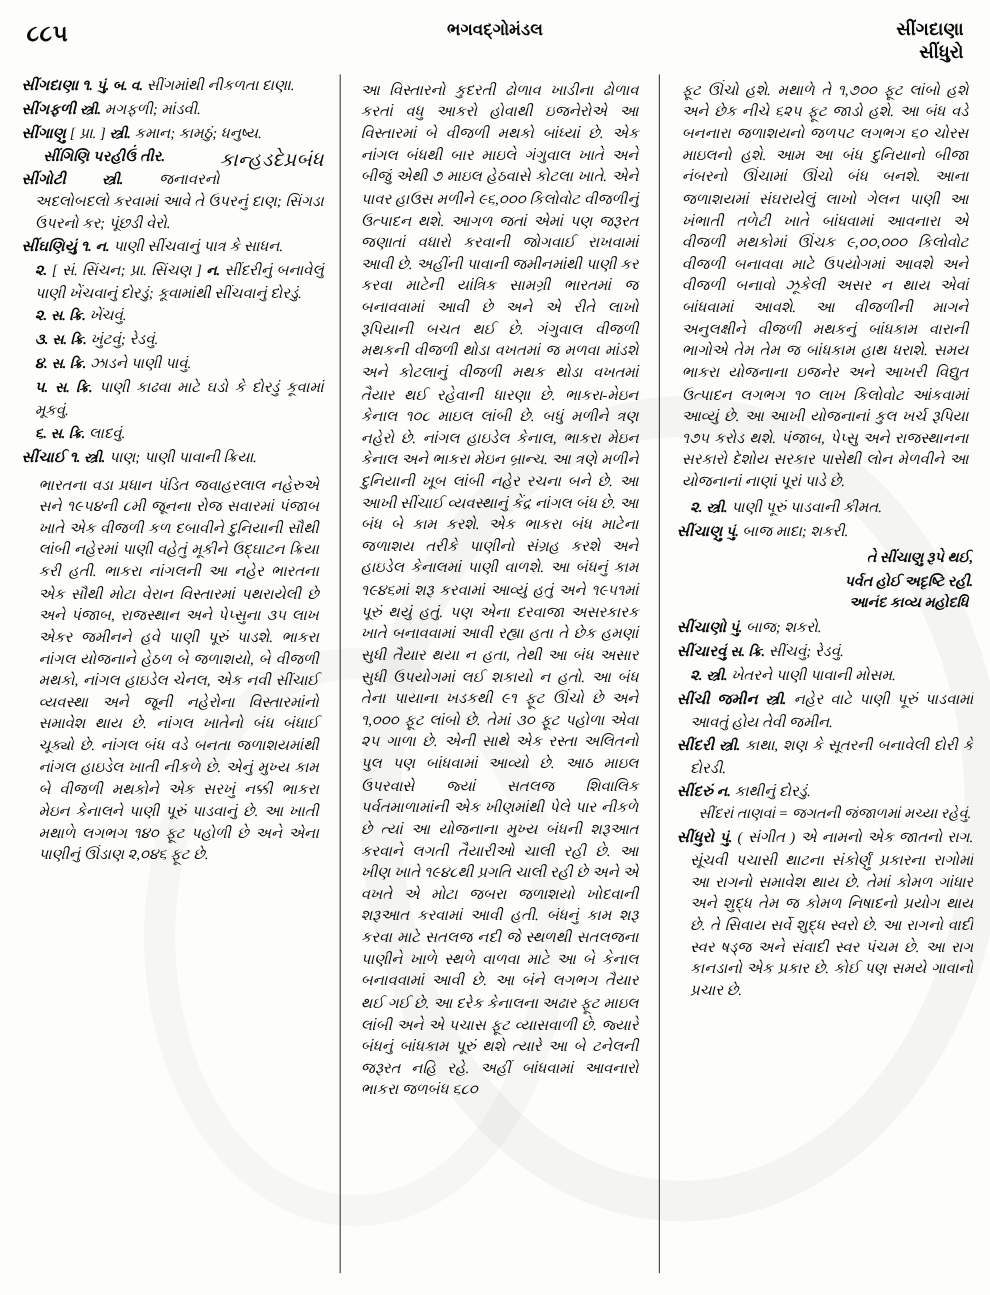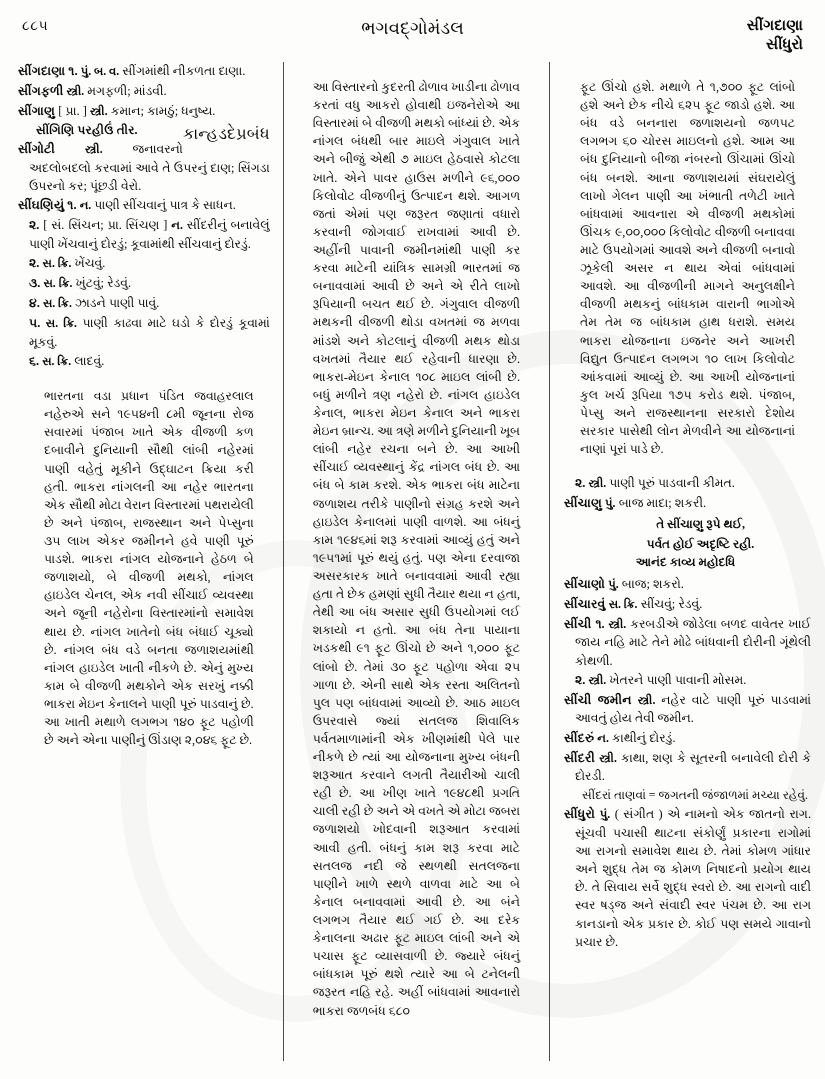--- a/index.html
+++ b/index.html
@@ -52,32 +52,32 @@
     top: 16px;
     left: 22px;
     right: 22px;
     height: 46px;
     z-index: 3;
   }
   .hdr-page-no {
     position: absolute;
     left: 0;
     top: 2px;
-    font-size: 14px;
-    font-weight: normal;
+    font-size: 19px;
+    font-weight: bold;
     letter-spacing: .5px;
   }
   .hdr-title {
     position: absolute;
     left: 0;
     right: 0;
     top: 2px;
     text-align: center;
-    font-size: 18px;
-    font-weight: normal;
+    font-size: 14px;
+    font-weight: bold;
   }
   .hdr-right {
     position: absolute;
     right: 0;
     top: 0;
     text-align: right;
     font-size: 15px;
     font-weight: bold;
     line-height: 1.25;
   }
@@ -93,20 +93,21 @@
     display: flex;
     z-index: 2;
   }
   .col {
     position: relative;
     font-size: 12.4px;
     line-height: 1.46;
     text-align: justify;
     text-justify: inter-word;
     overflow: hidden;
+    font-style: italic;
   }
   .col-1 { width: 265px; padding-right: 13px; }
   .col-2 { width: 252px; padding-left: 13px; padding-right: 13px; }
   .col-3 { width: 260px; padding-left: 14px; }
 
   .divider {
     width: 0;
     border-left: 1px solid #4a4a4a;
     margin: 0;
     align-self: stretch;
@@ -124,36 +125,36 @@
     letter-spacing: .2px;
   }
   .sense {
     margin: 0 0 1px 0;
     padding-left: 11px;
     text-indent: 0;
   }
   .num { font-weight: bold; }
   .pos { font-weight: bold; font-size: 11.6px; }
   .para {
-    margin: 16px;
+    margin: 4px;
     padding-left: 10px;
     text-indent: 0;
   }
   .para.flow { padding-left: 0; }
   .verse {
     margin: 2px 0 1px 0;
     padding-left: 26px;
     font-weight: bold;
     font-size: 12px;
     line-height: 1.5;
-    text-align: center;
+    text-align: right;
   }
   .verse-attr {
     margin: 1px 0 3px 0;
-    text-align: center;
+    text-align: right;
     font-weight: bold;
     font-size: 12px;
     padding-right: 4px;
   }
   .cite {
     float: right;
     font-size: 16px;
     font-weight: normal;
     letter-spacing: .2px;
   }
@@ -248,20 +249,26 @@
         <span class="num">૫.</span>
         <span class="pos">સ. ક્રિ.</span>
         <span>પાણી કાઢવા માટે ઘડો કે દોરડું કૂવામાં મૂકવું.</span>
       </div>
       <div class="sense">
         <span class="num">૬.</span>
         <span class="pos">સ. ક્રિ.</span>
         <span>લાદવું.</span>
       </div>
 
+      <div class="entry hang">
+        <span class="hw">સીંચાઈ</span>
+        <span class="num">૧.</span>
+        <span class="pos">સ્ત્રી.</span>
+        <span>પાણ; પાણી પાવાની ક્રિયા.</span>
+      </div>
       <div class="para">ભારતના વડા પ્રધાન પંડિત જવાહરલાલ નહેરુએ સને ૧૯૫૪ની ૮મી જૂનના રોજ સવારમાં પંજાબ ખાતે એક વીજળી કળ દબાવીને દુનિયાની સૌથી લાંબી નહેરમાં પાણી વહેતું મૂકીને ઉદ્‌ઘાટન ક્રિયા કરી હતી. ભાકરા નાંગલની આ નહેર ભારતના એક સૌથી મોટા વેરાન વિસ્તારમાં પથરાયેલી છે અને પંજાબ, રાજસ્થાન અને પેપ્સુના ૩૫ લાખ એકર જમીનને હવે પાણી પૂરું પાડશે. ભાકરા નાંગલ યોજનાને હેઠળ બે જળાશયો, બે વીજળી મથકો, નાંગલ હાઇડેલ ચેનલ, એક નવી સીંચાઈ વ્યવસ્થા અને જૂની નહેરોના વિસ્તારમાંનો સમાવેશ થાય છે. નાંગલ ખાતેનો બંધ બંધાઈ ચૂક્યો છે. નાંગલ બંધ વડે બનતા જળાશયમાંથી નાંગલ હાઇડેલ ખાતી નીકળે છે. એનું મુખ્ય કામ બે વીજળી મથકોને એક સરખું નક્કી ભાકરા મેઇન કેનાલને પાણી પૂરું પાડવાનું છે. આ ખાતી મથાળે લગભગ ૧૪૦ ફૂટ પહોળી છે અને એના પાણીનું ઊંડાણ ૨,૦૪૬ ફૂટ છે.</div>
     </div>
 
     <div class="divider"></div>
 
     <div class="col col-2">
       <div class="para flow">આ વિસ્તારનો કુદરતી ઢોળાવ ખાડીના ઢોળાવ કરતાં વધુ આકરો હોવાથી ઇજનેરોએ આ વિસ્તારમાં બે વીજળી મથકો બાંધ્યાં છે. એક નાંગલ બંધથી બાર માઇલે ગંગુવાલ ખાતે અને બીજું એથી ૭ માઇલ હેઠવાસે કોટલા ખાતે. એને પાવર હાઉસ મળીને ૯૬,૦૦૦ કિલોવોટ વીજળીનું ઉત્પાદન થશે. આગળ જતાં એમાં પણ જરૂરત જણાતાં વધારો કરવાની જોગવાઈ રાખવામાં આવી છે. અહીંની પાવાની જમીનમાંથી પાણી કર કરવા માટેની યાંત્રિક સામગ્રી ભારતમાં જ બનાવવામાં આવી છે અને એ રીતે લાખો રૂપિયાની બચત થઈ છે. ગંગુવાલ વીજળી મથકની વીજળી થોડા વખતમાં જ મળવા માંડશે અને કોટલાનું વીજળી મથક થોડા વખતમાં તૈયાર થઈ રહેવાની ધારણા છે. ભાકરા-મેઇન કેનાલ ૧૦૮ માઇલ લાંબી છે. બધું મળીને ત્રણ નહેરો છે. નાંગલ હાઇડેલ કેનાલ, ભાકરા મેઇન કેનાલ અને ભાકરા મેઇન બ્રાન્ચ. આ ત્રણે મળીને દુનિયાની ખૂબ લાંબી નહેર રચના બને છે. આ આખી સીંચાઈ વ્યવસ્થાનું કેંદ્ર નાંગલ બંધ છે. આ બંધ બે કામ કરશે. એક ભાકરા બંધ માટેના જળાશય તરીકે પાણીનો સંગ્રહ કરશે અને હાઇડેલ કેનાલમાં પાણી વાળશે. આ બંધનું કામ ૧૯૪૬માં શરૂ કરવામાં આવ્યું હતું અને ૧૯૫૧માં પૂરું થયું હતું. પણ એના દરવાજા અસરકારક ખાતે બનાવવામાં આવી રહ્યા હતા તે છેક હમણાં સુધી તૈયાર થયા ન હતા, તેથી આ બંધ અસાર સુધી ઉપયોગમાં લઈ શકાયો ન હતો. આ બંધ તેના પાયાના ખડકથી ૯૧ ફૂટ ઊંચો છે અને ૧,૦૦૦ ફૂટ લાંબો છે. તેમાં ૩૦ ફૂટ પહોળા એવા ૨૫ ગાળા છે. એની સાથે એક રસ્તા અલિતનો પુલ પણ બાંધવામાં આવ્યો છે. આઠ માઇલ ઉપરવાસે જ્યાં સતલજ શિવાલિક પર્વતમાળામાંની એક ખીણમાંથી પેલે પાર નીકળે છે ત્યાં આ યોજનાના મુખ્ય બંધની શરૂઆત કરવાને લગતી તૈયારીઓ ચાલી રહી છે. આ ખીણ ખાતે ૧૯૪૮થી પ્રગતિ ચાલી રહી છે અને એ વખતે એ મોટા જબરા જળાશયો ખોદવાની શરૂઆત કરવામાં આવી હતી. બંધનું કામ શરૂ કરવા માટે સતલજ નદી જે સ્થળથી સતલજના પાણીને ખાળે સ્થળે વાળવા માટે આ બે કેનાલ બનાવવામાં આવી છે. આ બંને લગભગ તૈયાર થઈ ગઈ છે. આ દરેક કેનાલના અઢાર ફૂટ માઇલ લાંબી અને એ પચાસ ફૂટ વ્યાસવાળી છે. જ્યારે બંધનું બાંધકામ પૂરું થશે ત્યારે આ બે ટનેલની જરૂરત નહિ રહે. અહીં બાંધવામાં આવનારો ભાકરા જળબંધ ૬૮૦</div>
     </div>
 
     <div class="divider"></div>
@@ -290,48 +297,42 @@
         <span class="pos">પું.</span>
         <span>બાજ; શકરો.</span>
       </div>
 
       <div class="entry hang">
         <span class="hw">સીંચારવું</span>
         <span class="pos">સ. ક્રિ.</span>
         <span>સીંચવું; રેડવું.</span>
       </div>
 
-      <div class="entry hang">
-        <span class="hw">સીંચી</span>
-        <span class="num">૧.</span>
-        <span class="pos">સ્ત્રી.</span>
-        <span>કરબડીએ જોડેલા બળદ વાવેતર ખાઈ જાય નહિ માટે તેને મોઢે બાંધવાની દોરીની ગૂંથેલી કોથળી.</span>
-      </div>
       <div class="sense">
         <span class="num">૨.</span>
         <span class="pos">સ્ત્રી.</span>
         <span>ખેતરને પાણી પાવાની મોસમ.</span>
       </div>
 
       <div class="entry hang">
         <span class="hw">સીંચી જમીન</span>
         <span class="pos">સ્ત્રી.</span>
         <span>નહેર વાટે પાણી પૂરું પાડવામાં આવતું હોય તેવી જમીન.</span>
+      </div>
+
+      <div class="entry hang">
+        <span class="hw">સીંદરી</span>
+        <span class="pos">સ્ત્રી.</span>
+        <span>કાથા, શણ કે સૂતરની બનાવેલી દોરી કે દોરડી.</span>
       </div>
 
       <div class="entry hang">
         <span class="hw">સીંદરું</span>
         <span class="pos">ન.</span>
         <span>કાથીનું દોરડું.</span>
-      </div>
-
-      <div class="entry hang">
-        <span class="hw">સીંદરી</span>
-        <span class="pos">સ્ત્રી.</span>
-        <span>કાથા, શણ કે સૂતરની બનાવેલી દોરી કે દોરડી.</span>
       </div>
       <div class="idiom">સીંદરાં તાણવાં = જગતની જંજાળમાં મચ્યા રહેવું.</div>
 
       <div class="entry hang">
         <span class="hw">સીંધુરો</span>
         <span class="pos">પું.</span>
         <span>( સંગીત )</span>
         <span>એ નામનો એક જાતનો રાગ. સૂંચવી પચાસી થાટના સંકોર્ણું પ્રકારના રાગોમાં આ રાગનો સમાવેશ થાય છે. તેમાં કોમળ ગાંધાર અને શુદ્ધ તેમ જ કોમળ નિષાદનો પ્રયોગ થાય છે. તે સિવાય સર્વે શુદ્ધ સ્વરો છે. આ રાગનો વાદી સ્વર ષડ્જ અને સંવાદી સ્વર પંચમ છે. આ રાગ કાનડાનો એક પ્રકાર છે. કોઈ પણ સમયે ગાવાનો પ્રચાર છે.</span>
       </div>
 

